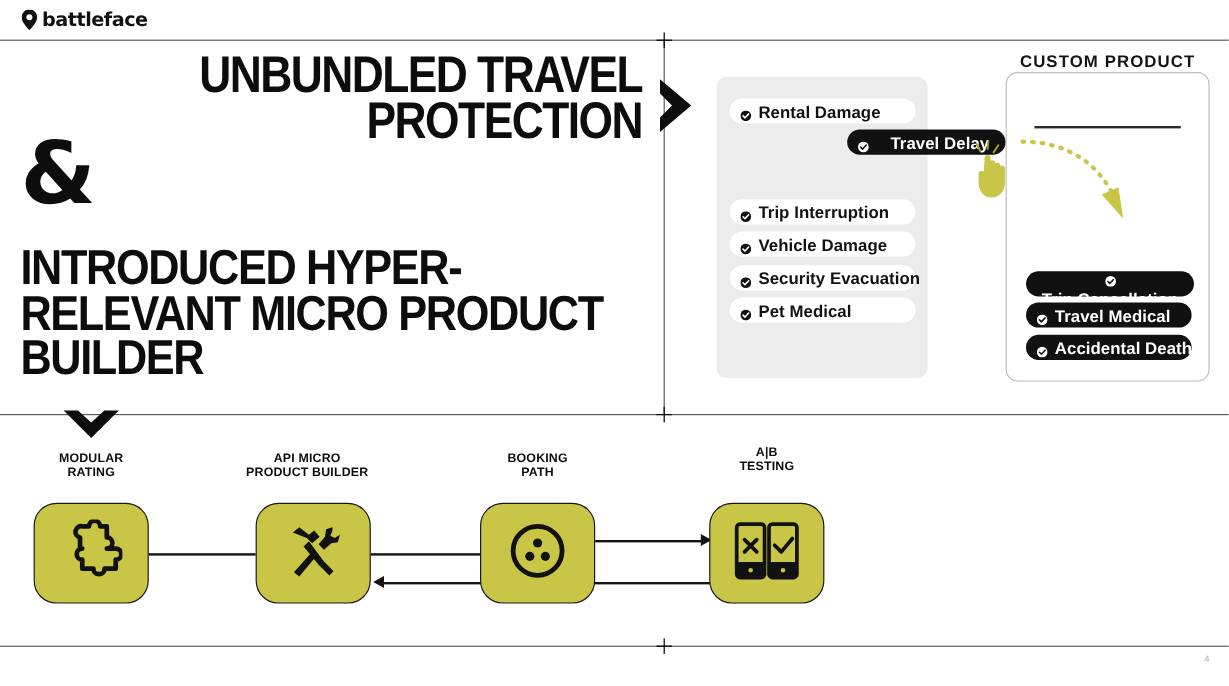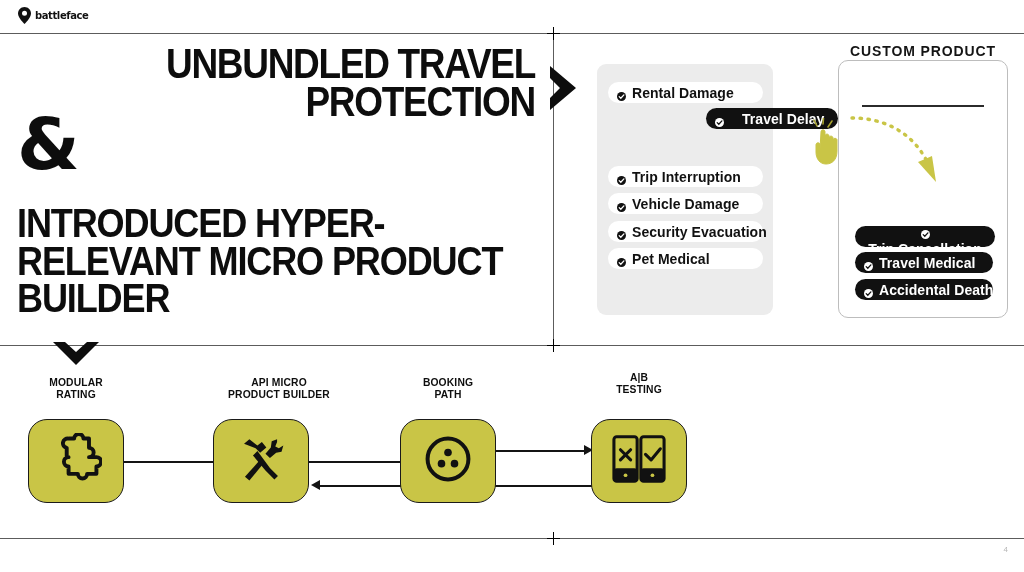--- a/index.html
+++ b/index.html
@@ -20,21 +20,21 @@
   .cross:before,.cross:after{ content:""; position:absolute; background:#000; }
   .cross:before{ left:6px; top:0; width:1px; height:13px; }
   .cross:after{ top:6px; left:0; height:1px; width:13px; }
 
   
   .logo { position:absolute; left:18px; top:7px; display:flex; align-items:center; gap:4px; }
   .logo-pin { width:13px; height:17px; position:relative; }
   .logo-pin svg { display:block; }
   .logo-text {
     font-family:"DejaVu Sans", sans-serif;
-    font-weight:bold; font-size:10px; color:#111;
+    font-weight:bold; font-size:16px; color:#111;
     letter-spacing:-0.4px;
   }
 
   
   .head-top {
     position:absolute; left:60px; top:45px; width:475px;
     text-align:right;
     font-family:"Liberation Sans Narrow","Liberation Sans", sans-serif;
     font-weight:bold;
     font-size:43px;
@@ -287,21 +287,21 @@
   <div class="flow-label" style="left:15px; top:377px; width:122px;">MODULAR
 RATING</div>
   <div class="tile" style="left:28px; top:419px;">
     <span>
       <svg viewBox="0 0 56 56" width="52" height="52">
         <path d="M20 6 h6 a5 5 0 0 1 10 0 h6 v10 a5 5 0 0 1 0 10 v0 h8 a5 5 0 0 1 0 10 v8 h-10 a5 5 0 0 1 -10 0 h-10 v-8 a5 5 0 0 1 0 -10 h-2 v-10 a5 5 0 0 1 2 -10 z" fill="none" stroke="#111" stroke-width="4.2" stroke-linejoin="round"></path>
       </svg>
     </span>
   </div>
 
-  <div class="flow-label" style="left:199px; top:377px; width:160px;">API MICRO
+  <div class="flow-label" style="left:176px; top:377px; width:160px;">API MICRO
 PRODUCT BUILDER</div>
   <div class="tile" style="left:213px; top:419px;">
     <span>
       <svg viewBox="0 0 56 56" width="50" height="50">
         <g fill="#111">
           <path d="M9 11 L15 6 L24 13 L29 9 L34 15 L27 21 L22 16 Z"></path>
           <path d="M24 19 L38 38 L43 43 L47 47 L43 51 L38 46 L33 41 L19 24 Z"></path>
           <path d="M46 6 L40 8 L39 15 L33 22 L38 27 L45 21 L51 20 L53 13 L48 16 L44 14 L46 9 Z"></path>
           <path d="M10 48 L15 52 L30 34 L26 30 Z"></path>
         </g>

